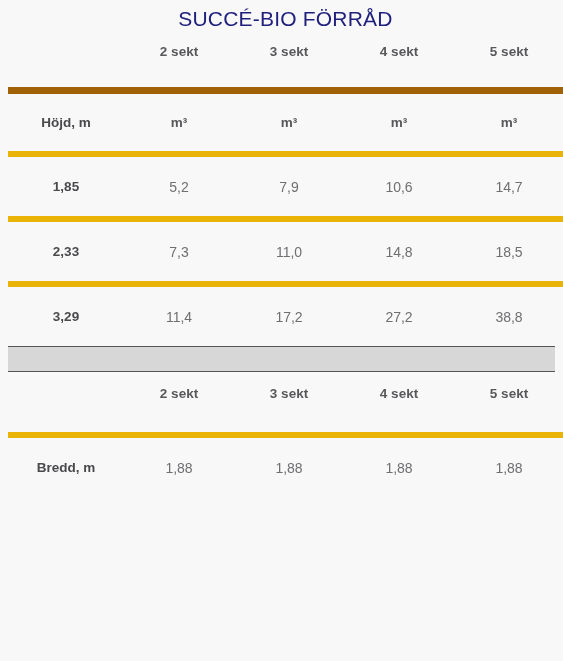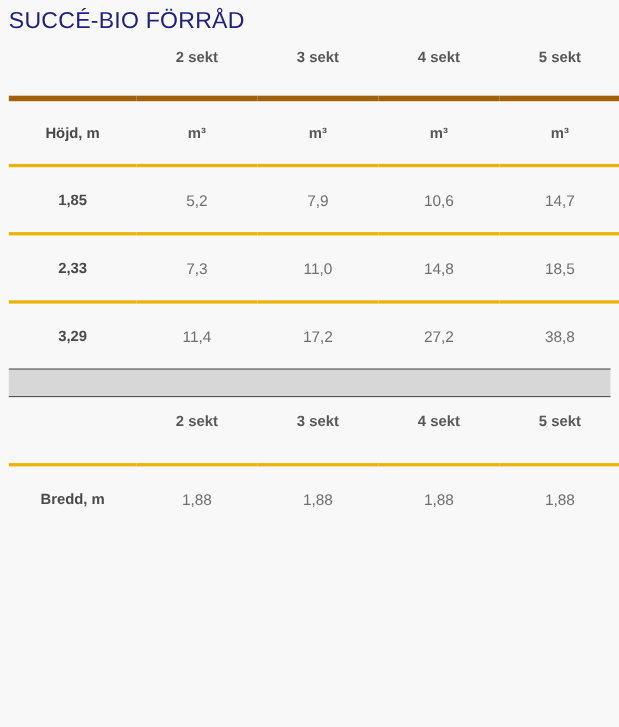--- a/index.html
+++ b/index.html
@@ -24,20 +24,21 @@
 
   .page-title {
     color: #20207d;
     font-size: 21px;
     font-weight: 400;
     letter-spacing: 0.2px;
     padding: 6px 0 0 8px;
     margin: 0;
     line-height: 26px;
     white-space: nowrap;
+    text-align: center;
   }
 
   .tables {
     padding: 0 8px 0 8px;
   }
 
   table.spec {
     width: 547px;
     border-collapse: collapse;
     table-layout: fixed;
@@ -63,38 +64,38 @@
     color: #58585b;
     padding-top: 12px;
     vertical-align: top;
   }
   tr.sekt-head th.lbl { }
 
   
   tr.unit-row td,
   tr.unit-row th {
     height: 57px;
-    border-top: 5px solid #a16207;
+    border-top: 7px solid #a16207;
     font-size: 13.5px;
     color: #58585b;
   }
   tr.unit-row th.lbl {
     font-weight: bold;
     color: #4a4a4d;
   }
   tr.unit-row td.val {
     font-weight: bold;
     color: #58585b;
   }
 
   
   tr.data-row th,
   tr.data-row td {
     height: 59px;
-    border-top: 3px solid #eab308;
+    border-top: 6px solid #eab308;
     font-size: 14px;
   }
   tr.data-row th.lbl {
     font-weight: bold;
     color: #4a4a4d;
     font-size: 13.5px;
   }
   tr.data-row td.val {
     font-weight: 400;
     color: #6f6f72;

